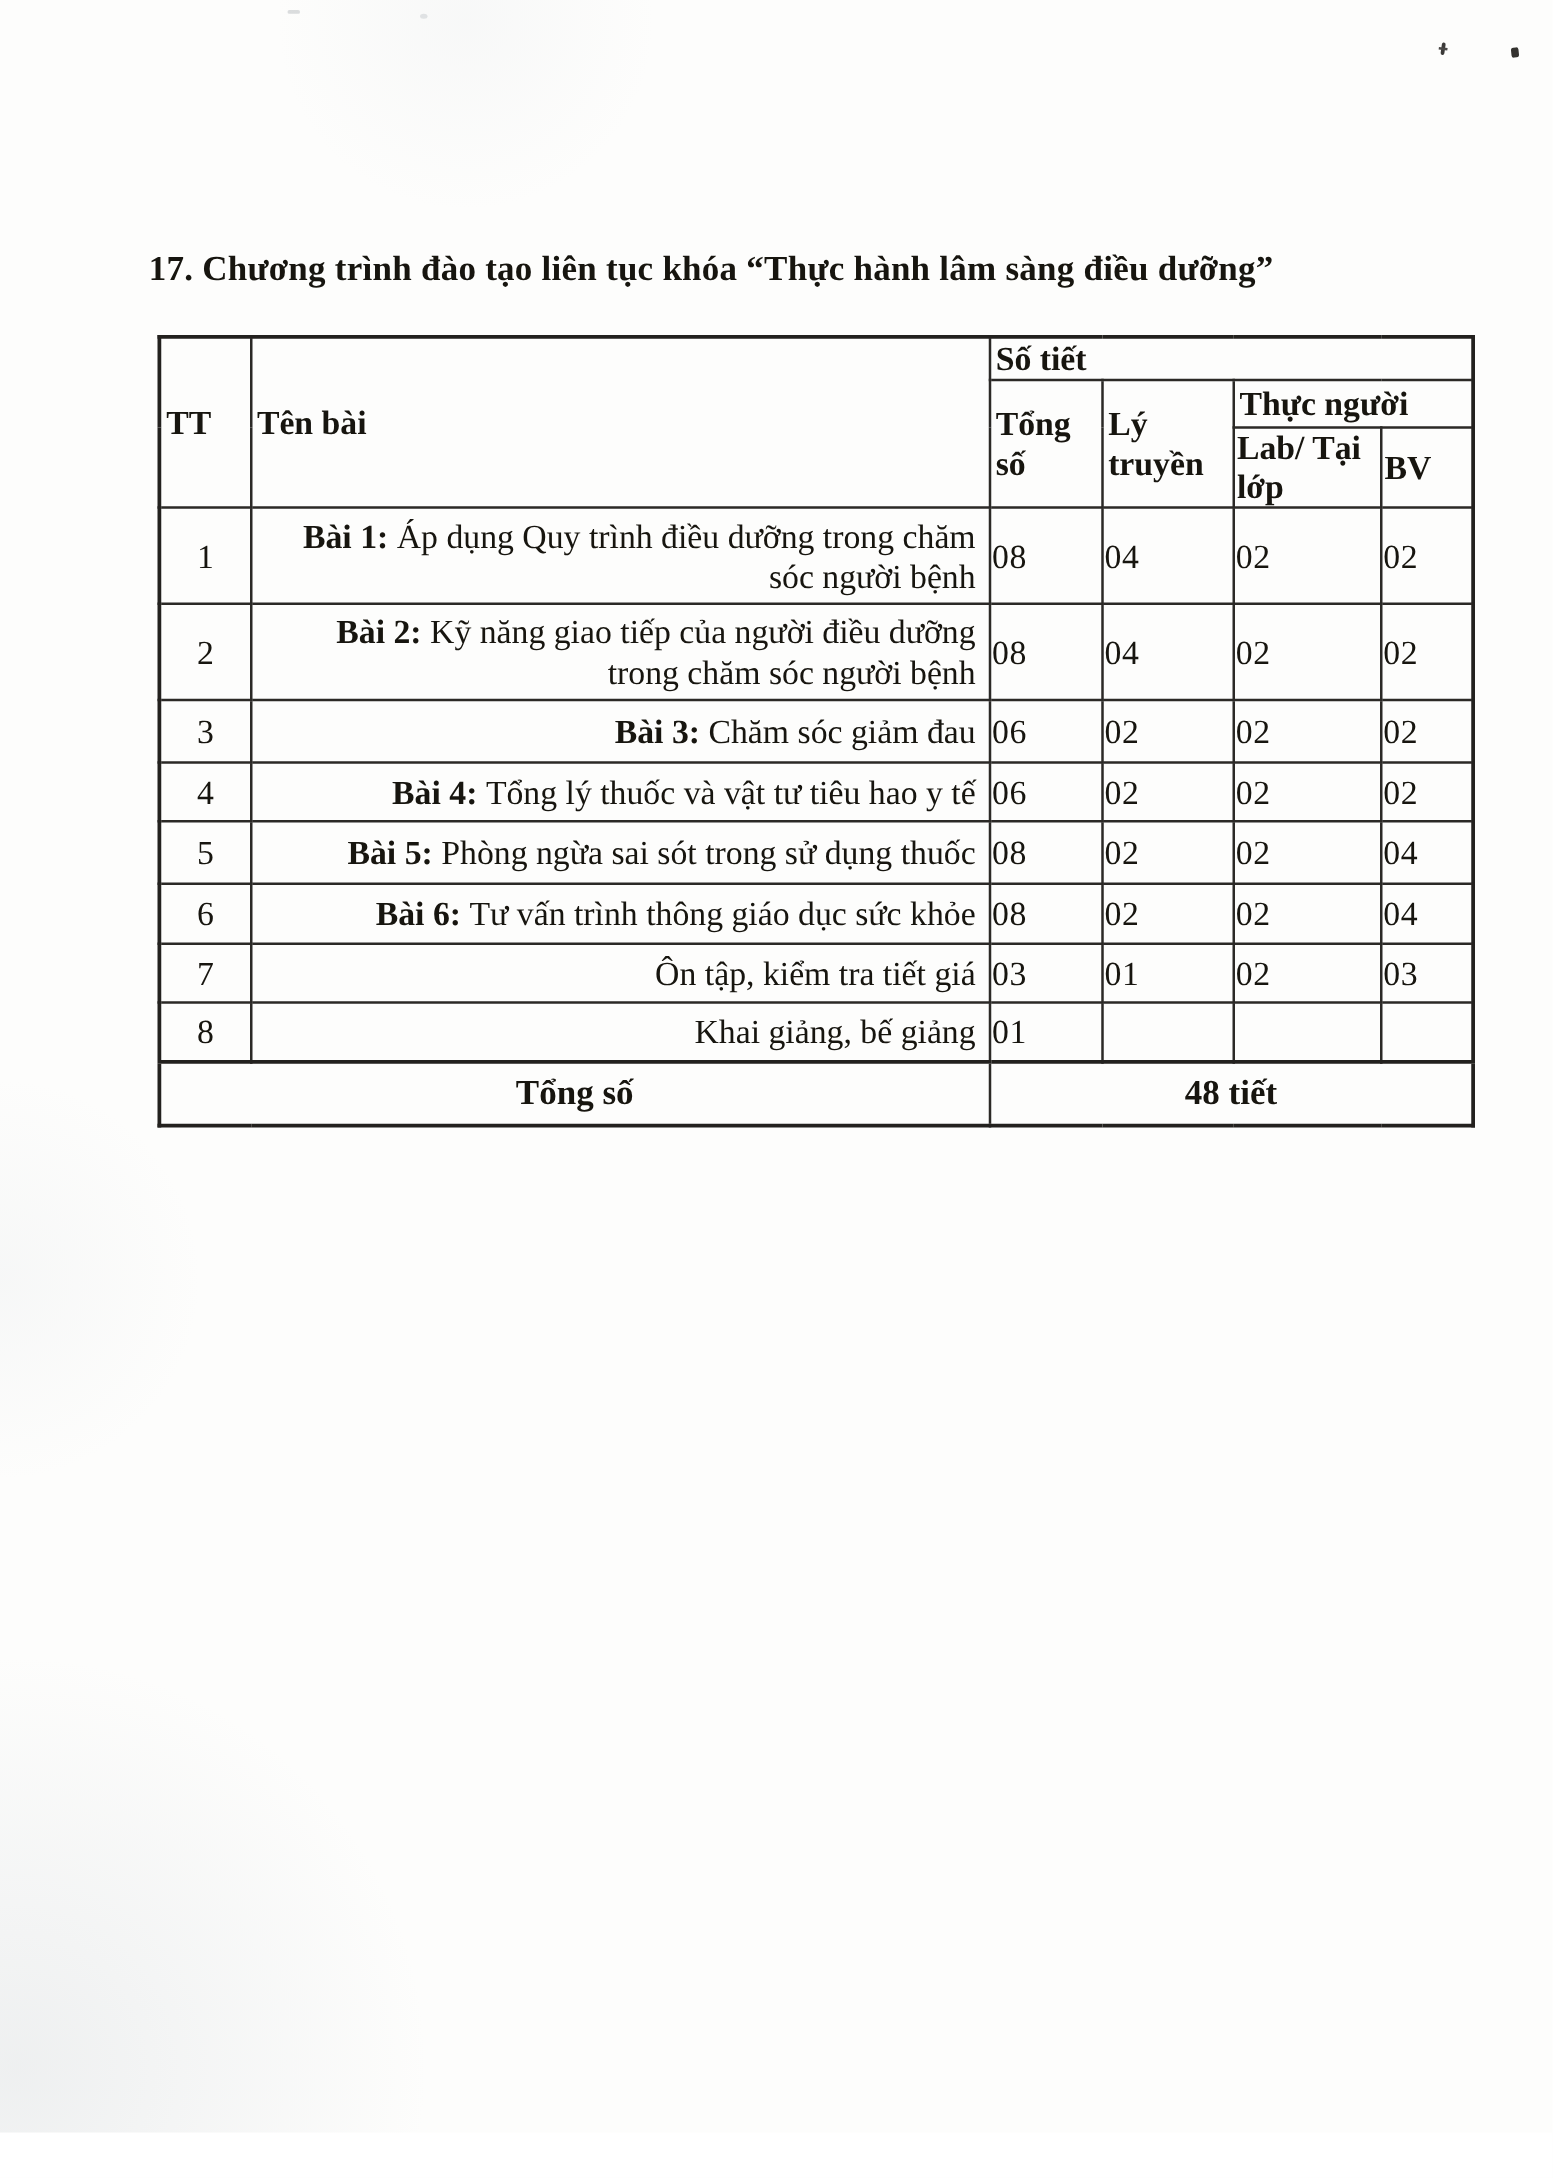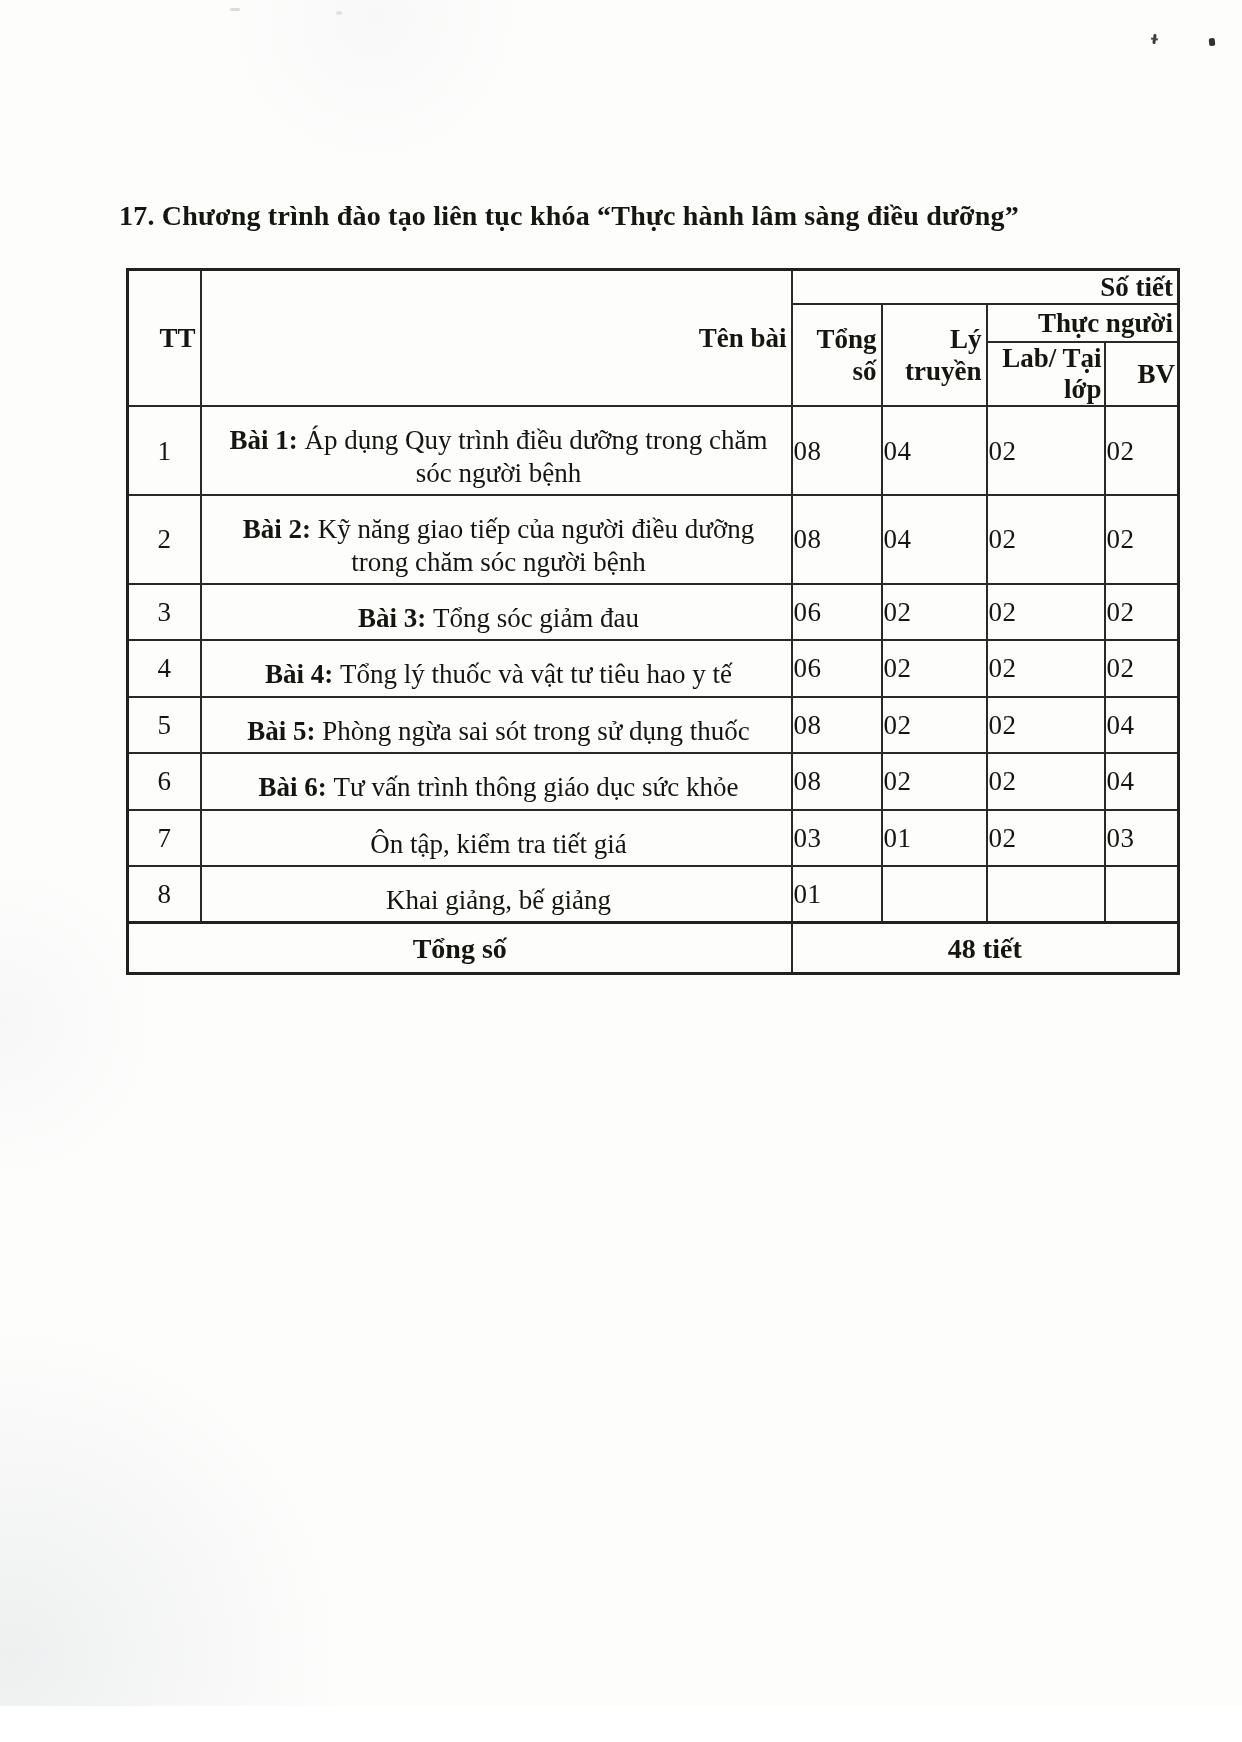--- a/index.html
+++ b/index.html
@@ -38,30 +38,30 @@
   }
   .schedule th, .schedule td {
     border:2px solid #2b2926;
     font-size:27px;
     line-height:1.2;
     color:#17150f;
     overflow:hidden;
   }
   .schedule th {
     font-weight:bold;
-    text-align:right;
+    text-align:left;
     vertical-align:middle;
     padding:0 4px;
   }
   tr.hrow-1 { height:32px; }
   tr.hrow-2 { height:38px; }
   tr.hrow-3 { height:64px; }
   tr.hrow-3 th { line-height:1.15; padding:0 2px; }
   td.cell-tt  { text-align:center; vertical-align:middle; }
-  td.cell-name { text-align:center; vertical-align:middle; padding:17px 10px 5px 15px; }
+  td.cell-name { text-align:right; vertical-align:middle; padding:5px 10px 5px 15px; }
   td.cell-num { text-align:left; vertical-align:middle; letter-spacing:0.5px; }
   .b { font-weight:bold; }
   tr.r1 { height:77px; }
   tr.r2 { height:69px; }
   tr.r3 { height:50px; }
   tr.r4 { height:47px; }
   tr.r5 { height:50px; }
   tr.r6 { height:48px; }
   tr.r7 { height:47px; }
   tr.r8 { height:47px; }
@@ -124,21 +124,21 @@
       <tr class="r2">
         <td class="cell-tt">2</td>
         <td class="cell-name"><span class="b">Bài 2: </span><span>Kỹ năng giao tiếp của người điều dưỡng trong chăm sóc người bệnh</span></td>
         <td class="cell-num">08</td>
         <td class="cell-num">04</td>
         <td class="cell-num">02</td>
         <td class="cell-num">02</td>
       </tr>
       <tr class="r3">
         <td class="cell-tt">3</td>
-        <td class="cell-name"><span class="b">Bài 3: </span><span>Tổng sóc giảm đau</span></td>
+        <td class="cell-name"><span class="b">Bài 3: </span><span>Chăm sóc giảm đau</span></td>
         <td class="cell-num">06</td>
         <td class="cell-num">02</td>
         <td class="cell-num">02</td>
         <td class="cell-num">02</td>
       </tr>
       <tr class="r4">
         <td class="cell-tt">4</td>
         <td class="cell-name"><span class="b">Bài 4: </span><span>Tổng lý thuốc và vật tư tiêu hao y tế</span></td>
         <td class="cell-num">06</td>
         <td class="cell-num">02</td>

